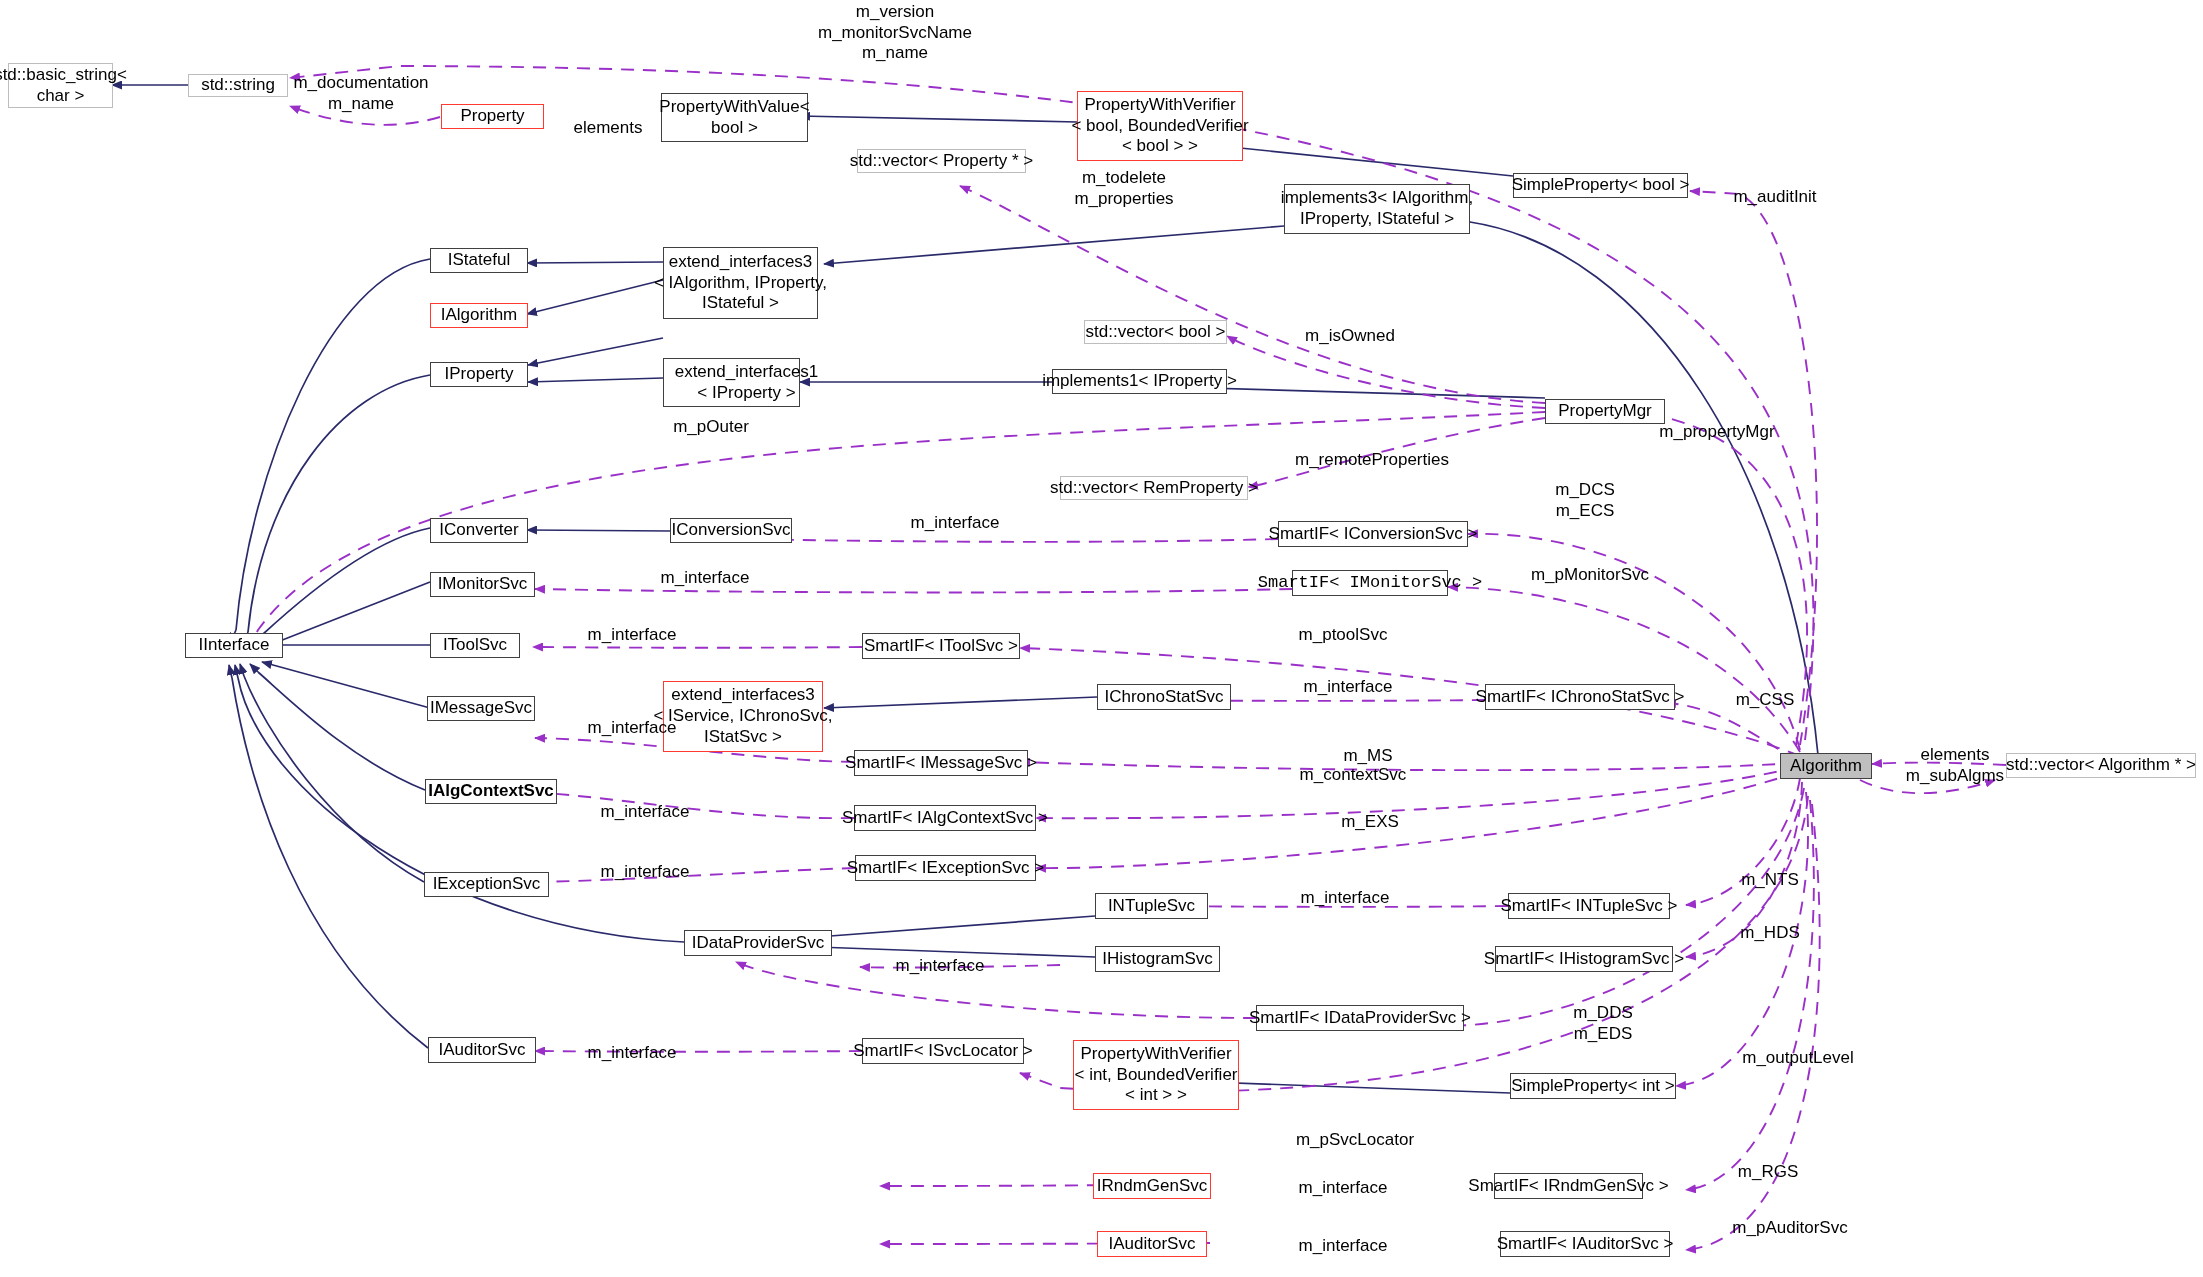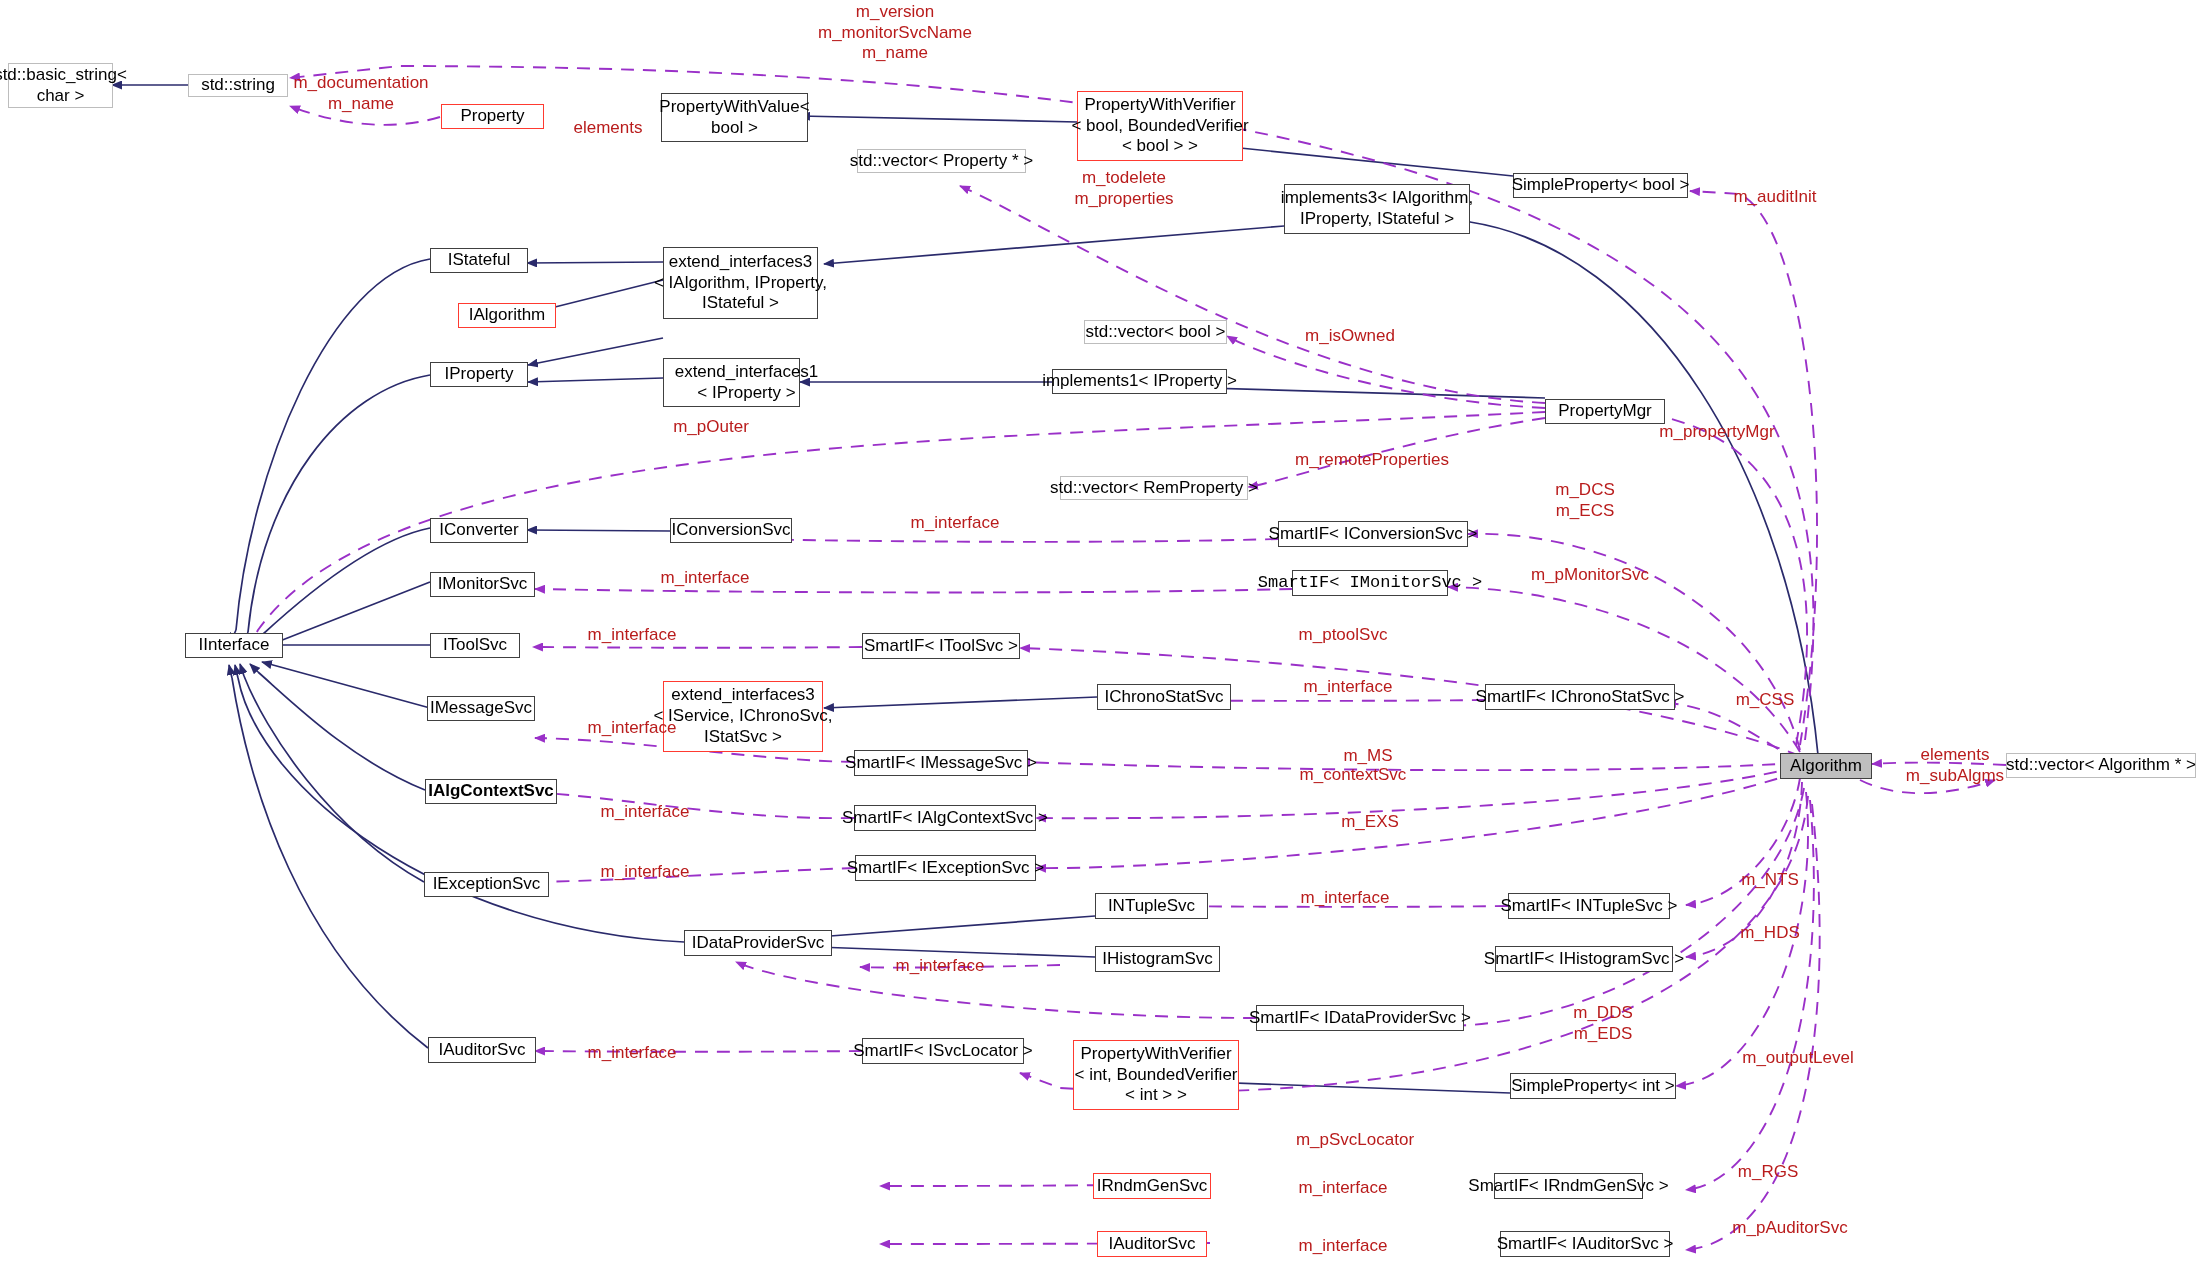--- a/index.html
+++ b/index.html
@@ -38,21 +38,21 @@
     padding: 1px 5px;
     z-index: 5;
   }
   .node.red { border-color: #ff3a30; }
   .node.grey-border { border-color: #bdbdbd; }
   .node.focus { background: #bfbfbf; border-color: #404040; }
   .elabel {
     position: absolute;
     font-size: 17px;
     line-height: 1.22;
-    color: #b91c1c;
+    color: #000000;
     text-align: center;
     white-space: pre;
     z-index: 6;
   }
 </style>
 </head>
 <body>
 
 <div id="canvas">
 
@@ -215,21 +215,21 @@
 bool &gt;</div>
   <div class="node grey-border" style="left:857px; top:149px; width:169px; height:24px;">std::vector&lt; Property * &gt;</div>
   <div class="node red" style="left:1077px; top:91px; width:166px; height:70px;">PropertyWithVerifier
 &lt; bool, BoundedVerifier
 &lt; bool &gt; &gt;</div>
   <div class="node" style="left:1284px; top:184px; width:186px; height:50px;">implements3&lt; IAlgorithm,
 IProperty, IStateful &gt;</div>
   <div class="node" style="left:1513px; top:173px; width:175px; height:25px;">SimpleProperty&lt; bool &gt;</div>
 
   <div class="node" style="left:430px; top:248px; width:98px; height:25px;">IStateful</div>
-  <div class="node red" style="left:430px; top:303px; width:98px; height:25px;margin-left:28px;">IAlgorithm</div>
+  <div class="node red" style="left:430px; top:303px; width:98px; height:25px;">IAlgorithm</div>
   <div class="node" style="left:663px; top:247px; width:155px; height:72px;">extend_interfaces3
 &lt; IAlgorithm, IProperty,
 IStateful &gt;</div>
   <div class="node grey-border" style="left:1084px; top:320px; width:143px; height:24px;text-align:center;">std::vector&lt; bool &gt;</div>
   <div class="node" style="left:430px; top:362px; width:98px; height:25px;">IProperty</div>
   <div class="node" style="left:663px; top:358px; width:137px; height:49px;padding-left:35px;">extend_interfaces1
 &lt; IProperty &gt;</div>
   <div class="node" style="left:1052px; top:369px; width:175px; height:25px;">implements1&lt; IProperty &gt;</div>
   <div class="node" style="left:1545px; top:399px; width:120px; height:25px;">PropertyMgr</div>
   <div class="node grey-border" style="left:1060px; top:476px; width:188px; height:24px;">std::vector&lt; RemProperty &gt;</div>

